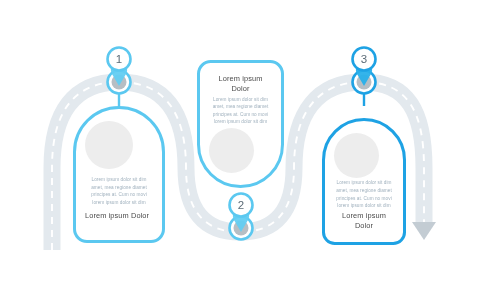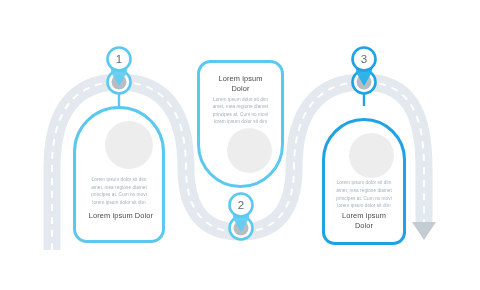--- a/index.html
+++ b/index.html
@@ -11,21 +11,21 @@
   #stage{position:absolute;left:0;top:0;width:480px;height:290px;}
   .layer{position:absolute;left:0;top:0;width:480px;height:290px;}
   svg{display:block;overflow:visible;}
 
   
   .card{position:absolute;box-sizing:border-box;background:#ffffff;}
   .card.arch-up{border-radius:46px 46px 14px 14px;}
   .card.arch-down{border-radius:14px 14px 44px 44px;}
 
   .card-inner{position:absolute;left:0;top:0;right:0;bottom:0;
-    display:flex;flex-direction:column;align-items:flex-end;
+    display:flex;flex-direction:column;align-items:flex-start;
     box-sizing:border-box;}
   .card-inner.up{justify-content:flex-start;padding:12px 9px 11px;}
   .card-inner.down{justify-content:flex-start;padding:11px 9px 12px;}
 
   .photo{
     border-radius:50%;background:#ededed;flex:0 0 auto;
   }
   .body-text{
     font-size:4.7px;line-height:1.62;color:#9fb0bd;text-align:center;
     letter-spacing:.05px;

